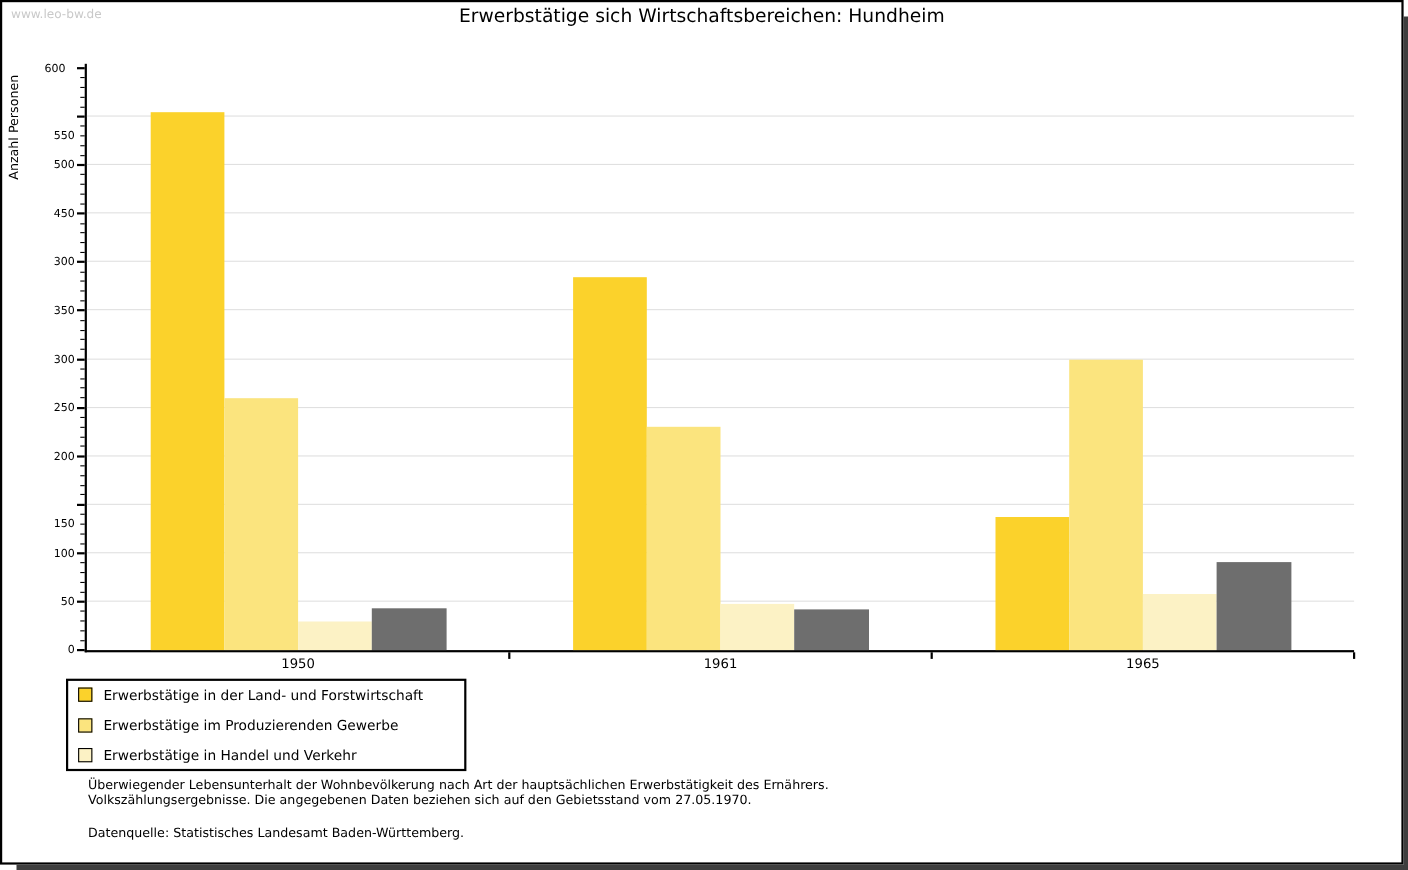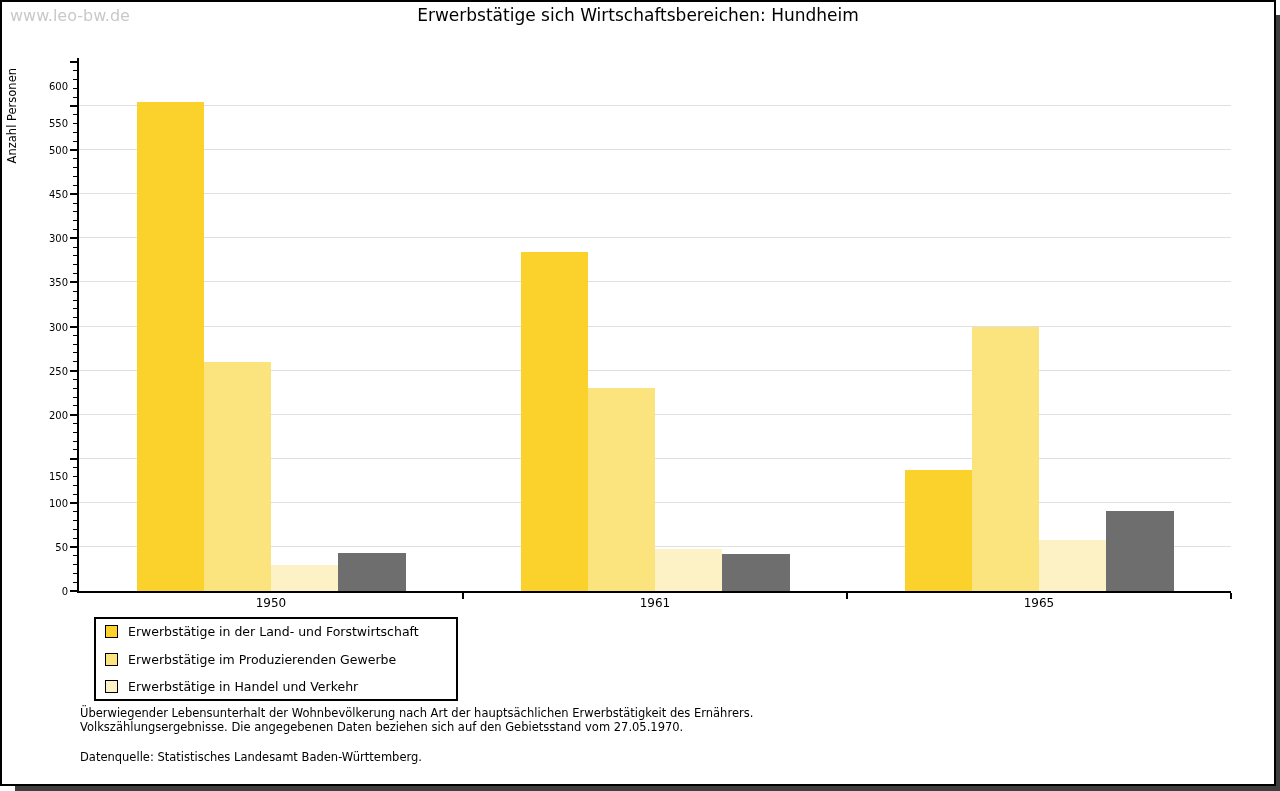--- a/index.html
+++ b/index.html
@@ -7,21 +7,21 @@
     width:1280px; height:791px; position:relative; overflow:hidden;
     background:#ffffff; font-family:"DejaVu Sans", sans-serif; color:#000;
   }
   #canvas {
     position:absolute; left:0; top:0; width:1276px; height:786px;
     background:#fff; border:2px solid #000; box-sizing:border-box;
   }
   #shadow-bottom { position:absolute; left:15px; top:786px; width:1265px; height:5px; background:#3e3e3e; }
   #shadow-right  { position:absolute; left:1276px; top:15px; width:4px; height:776px; background:#3e3e3e; }
 
-  #watermark { position:absolute; left:10px; top:6px; font-size:16px; color:#c9c9c9; }
+  #watermark { position:absolute; left:10px; top:6px; font-size:11px; color:#c9c9c9; }
   #chart-title { position:absolute; left:0; top:5px; width:1276px; text-align:center; font-size:17px; color:#000; }
 
   #y-axis-title {
     position:absolute; left:5px; top:68px; font-size:11.5px; color:#000;
     writing-mode:vertical-rl; transform:rotate(180deg);
   }
 
   
   #plot {
     position:absolute; left:77px; top:58px; width:1152px; height:533px;
@@ -29,21 +29,21 @@
   }
   .gridline { position:absolute; left:0; width:1152px; height:1px; background:#e0e0e0; }
   .ytick-major { position:absolute; left:-9px; width:7px; height:2px; background:#000; }
   .ytick-minor { position:absolute; left:-6px; width:4px; height:1px; background:#000; }
   .ytick-label { position:absolute; left:-47px; width:36px; text-align:right; font-size:10px; color:#000; }
   .xtick { position:absolute; top:calc(100% + 2px); width:2px; height:6px; background:#000; }
   .bar { position:absolute; bottom:0; }
   .cat-label { position:absolute; top:calc(100% + 5px); width:384px; text-align:center; font-size:12px; color:#000; }
 
   #legend {
-    position:absolute; left:94px; top:617px; width:364px; height:84px;
+    position:absolute; left:60px; top:617px; width:364px; height:84px;
     border:2px solid #000; box-sizing:border-box; background:#fff;
     display:flex; flex-direction:column; justify-content:space-between; padding:5px 4px 5px 9px;
   }
   .legend-row { display:flex; align-items:center; gap:10px; }
   .legend-swatch { width:13px; height:13px; border:1px solid #000; box-sizing:border-box; flex:0 0 auto; }
   .legend-label { font-size:12.5px; white-space:nowrap; }
 
   #footnote { position:absolute; left:80px; top:706px; font-size:11.5px; line-height:14px; color:#000; }
   #source-line { position:absolute; left:80px; top:750px; font-size:11.5px; color:#000; }
 </style>
@@ -134,21 +134,21 @@
     <div class="ytick-minor" style="bottom: 457.967px;"></div>
     <div class="ytick-minor" style="bottom: 466.783px;"></div>
     <div class="ytick-minor" style="bottom: 475.6px;"></div>
     <div class="ytick-major" style="bottom: 483.917px;"></div>
     <div class="ytick-label" style="bottom: 462px;">550</div>
     <div class="ytick-minor" style="bottom: 493.233px;"></div>
     <div class="ytick-minor" style="bottom: 502.05px;"></div>
     <div class="ytick-minor" style="bottom: 510.867px;"></div>
     <div class="ytick-minor" style="bottom: 519.683px;"></div>
     <div class="ytick-major" style="bottom: 528px;"></div>
-    <div class="ytick-label" style="bottom: 499px;">600</div>
+    <div class="ytick-label" style="bottom: 523px; text-align: center;">600</div>
     <div class="xtick" style="left: 383px;"></div>
     <div class="xtick" style="left: 767px;"></div>
     <div class="xtick" style="left: 1151px;"></div>
     <div class="cat-label" style="left: 0px;">1950</div>
     <div class="bar" title="Erwerbstätige in der Land- und Forstwirtschaft (1950): 555" style="left: 57.5px; width: 67.25px; height: 489.325px; background: rgb(251, 210, 43);"></div>
     <div class="bar" title="Erwerbstätige im Produzierenden Gewerbe (1950): 260" style="left: 124.75px; width: 67.25px; height: 229.233px; background: rgb(251, 228, 126);"></div>
     <div class="bar" title="Erwerbstätige in Handel und Verkehr (1950): 30" style="left: 192px; width: 67.25px; height: 26.45px; background: rgb(252, 242, 197);"></div>
     <div class="bar" title="Erwerbstätige in sonstigen Wirtschaftsbereichen (1950): 43" style="left: 259.25px; width: 67.25px; height: 37.9117px; background: rgb(110, 110, 110);"></div>
     <div class="cat-label" style="left: 384px;">1961</div>
     <div class="bar" title="Erwerbstätige in der Land- und Forstwirtschaft (1961): 384" style="left: 441.5px; width: 67.25px; height: 338.56px; background: rgb(251, 210, 43);"></div>

